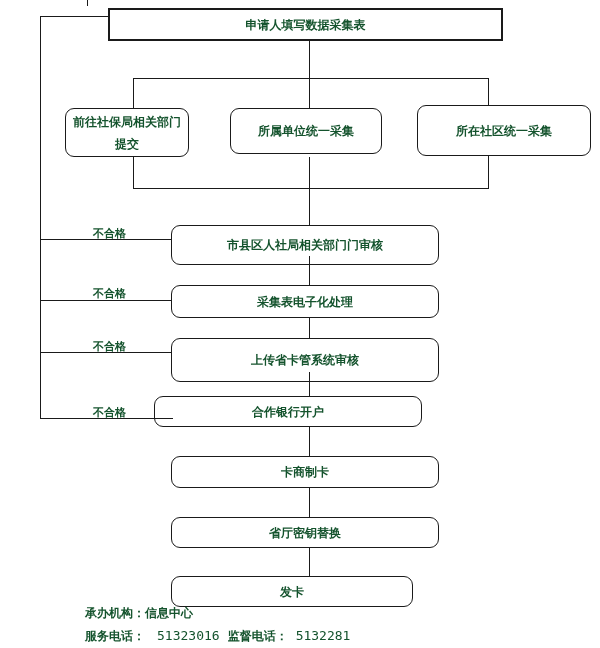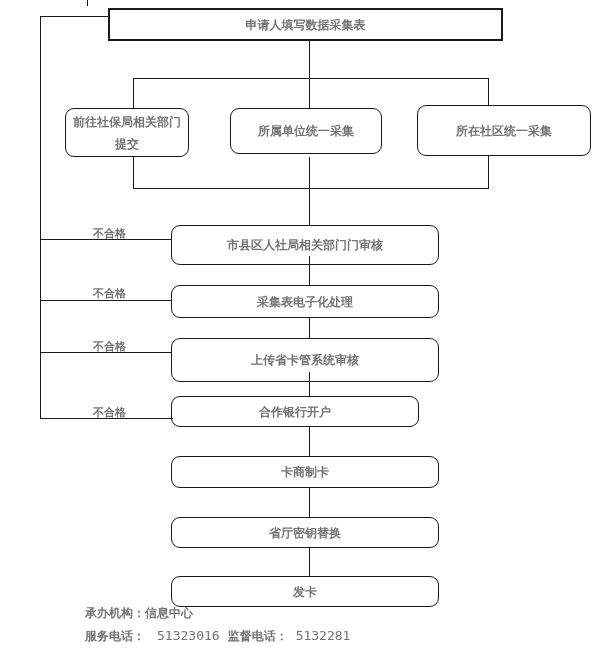--- a/index.html
+++ b/index.html
@@ -2,21 +2,21 @@
 <html><head>
 <meta charset="utf-8">
 <style>
   html, body { margin: 0; padding: 0; background: #fff; }
   .canvas {
     position: relative;
     width: 600px;
     height: 648px;
     background: #ffffff;
     font-family: "Liberation Sans", sans-serif;
-    color: #737373;
+    color: #14532d;
     overflow: hidden;
   }
   .line { position: absolute; background: #1a1a1a; }
   .node {
     position: absolute;
     box-sizing: border-box;
     border: 1.5px solid #1a1a1a;
     border-radius: 9px;
     background: #ffffff;
     display: flex;
@@ -76,24 +76,24 @@
   <div class="node" style="left:417px; top:105px; width:174px; height:51px;">所在社区统一采集</div>
 
   <div class="line" style="left:133px; top:157px; width:1px; height:32px;"></div>
   <div class="line" style="left:309px; top:157px; width:1px; height:68px;"></div>
   <div class="line" style="left:488px; top:156px; width:1px; height:33px;"></div>
   <div class="line" style="left:133px; top:188px; width:356px; height:1px;"></div>
 
   <div class="node" style="left:171px; top:225px; width:268px; height:40px;">市县区人社局相关部门门审核</div>
   <div class="node" style="left:171px; top:285px; width:268px; height:33px;">采集表电子化处理</div>
   <div class="node" style="left:171px; top:338px; width:268px; height:44px;">上传省卡管系统审核</div>
-  <div class="node" style="left:171px; top:396px; width:248px; height:31px;">合作银行开户</div>
+  <div class="node" style="left:154px; top:396px; width:268px; height:31px;">合作银行开户</div>
   <div class="node" style="left:171px; top:456px; width:268px; height:32px;">卡商制卡</div>
   <div class="node" style="left:171px; top:517px; width:268px; height:31px;">省厅密钥替换</div>
-  <div class="node" style="left:171px; top:576px; width:268px; height:31px;">发卡</div>
+  <div class="node" style="left:171px; top:576px; width:242px; height:31px;">发卡</div>
 
   <div class="line" style="left:309px; top:256px; width:1px; height:30px;"></div>
   <div class="line" style="left:309px; top:318px; width:1px; height:21px;"></div>
   <div class="line" style="left:309px; top:372px; width:1px; height:24px;"></div>
   <div class="line" style="left:309px; top:427px; width:1px; height:29px;"></div>
   <div class="line" style="left:309px; top:488px; width:1px; height:29px;"></div>
   <div class="line" style="left:309px; top:548px; width:1px; height:28px;"></div>
 
   <div class="line" style="left:40px; top:239px; width:131px; height:1px;"></div>
   <div class="line" style="left:40px; top:300px; width:131px; height:1px;"></div>

